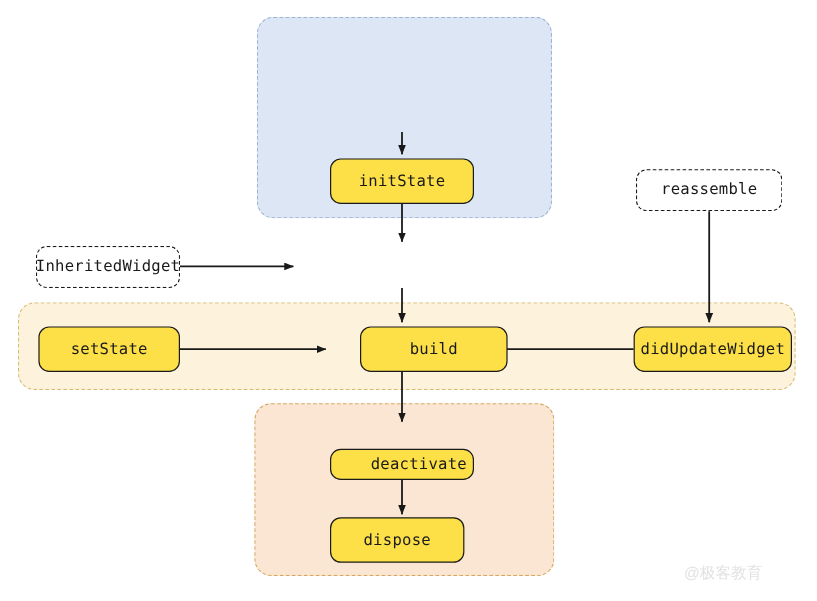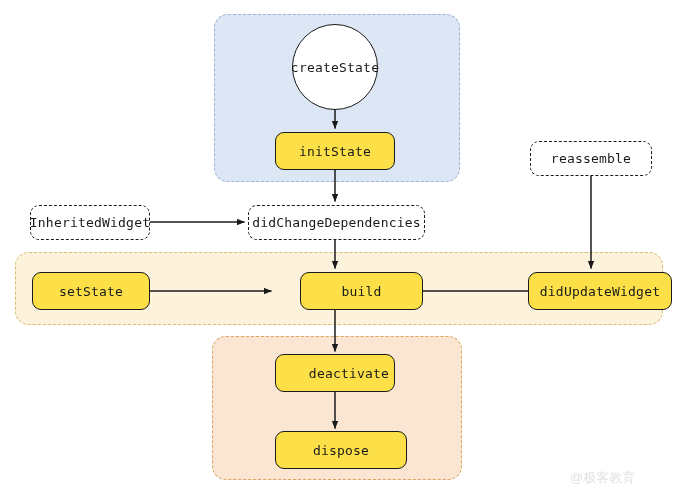--- a/index.html
+++ b/index.html
@@ -112,56 +112,50 @@
 
     <line x1="528" y1="291" x2="401.5" y2="291" stroke="#1a1a1a" stroke-width="1.5" marker-end="url(#arrowhead)"></line>
 
     <line x1="591" y1="176" x2="591" y2="268.5" stroke="#1a1a1a" stroke-width="1.5" marker-end="url(#arrowhead)"></line>
 
     <line x1="335" y1="310" x2="335" y2="351.5" stroke="#1a1a1a" stroke-width="1.5" marker-end="url(#arrowhead)"></line>
 
     <line x1="335" y1="392" x2="335" y2="428.5" stroke="#1a1a1a" stroke-width="1.5" marker-end="url(#arrowhead)"></line>
   </svg>
 
-  <div class="node node-circle" style="left:292px; top:24px; width:86px; height:86px;">
-    <span>createState</span>
-  </div>
 
   <div class="node node-solid" style="left:275px; top:132px; width:120px; height:38px;">
     <span>initState</span>
   </div>
 
   <div class="node node-dashed" style="left:30px; top:205px; width:120px; height:35px;">
     <span>InheritedWidget</span>
   </div>
 
-  <div class="node node-dashed" style="left:248px; top:205px; width:177px; height:35px;">
-    <span>didChangeDependencies</span>
-  </div>
 
   <div class="node node-dashed" style="left:530px; top:141px; width:122px; height:35px;">
     <span>reassemble</span>
   </div>
 
   <div class="node node-solid" style="left:32px; top:272px; width:118px; height:38px;">
     <span>setState</span>
   </div>
 
   <div class="node node-solid" style="left:275px; top:272px; width:123px; height:38px;margin-left:25px;">
     <span>build</span>
   </div>
 
-  <div class="node node-solid" style="left:528px; top:272px; width:144px; height:38px;">
+  <div class="node node-solid" style="left:528px; top:272px; width:132px; height:38px;">
     <span>didUpdateWidget</span>
   </div>
 
-  <div class="node node-solid" style="left:275px; top:354px; width:120px; height:38px;padding-left:28px;">
+  <div class="node node-solid" style="left:275px; top:374px; width:120px; height:26px;padding-left:28px;">
     <span>deactivate</span>
   </div>
 
-  <div class="node node-solid" style="left:275px; top:431px; width:132px; height:38px;">
+  <div class="node node-solid" style="left:275px; top:431px; width:112px; height:38px;">
     <span>dispose</span>
   </div>
 
   <div class="watermark-cn" style="left:570px; top:469px;">@极客教育</div>
 
 
 </div>
 
 </body></html>

